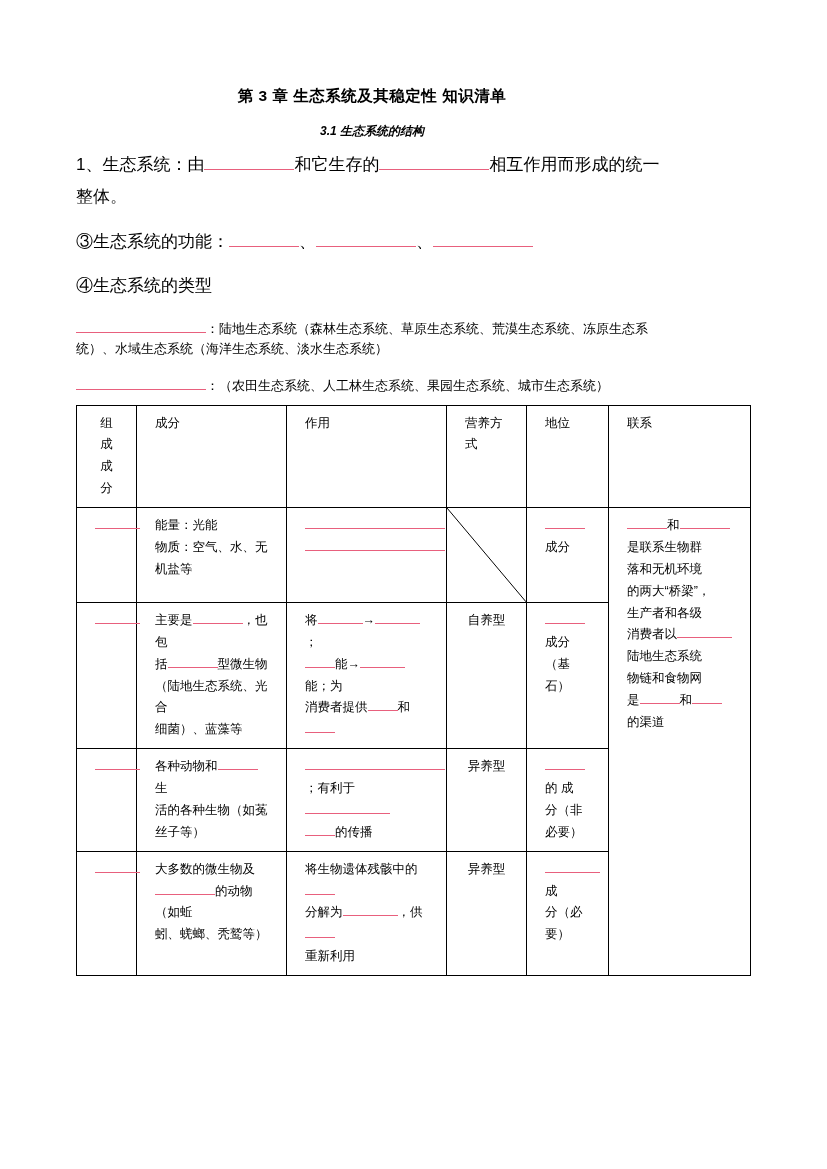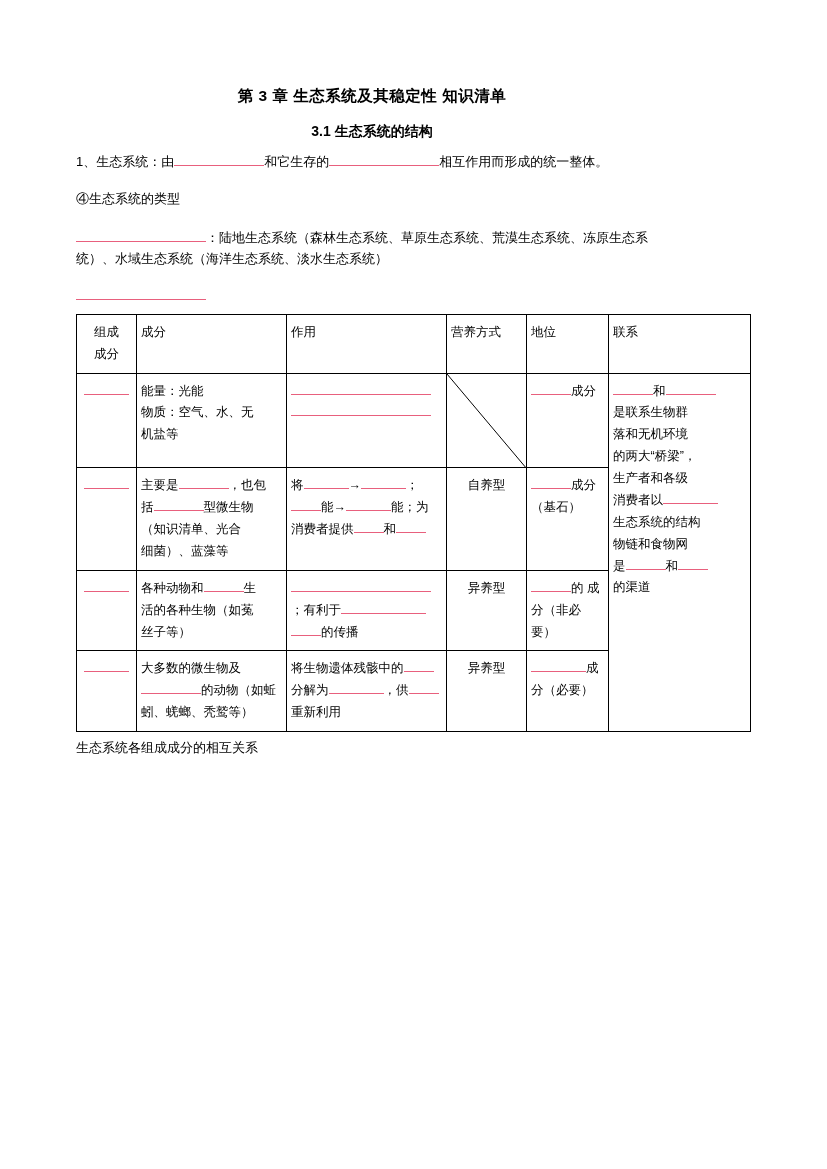--- a/index.html
+++ b/index.html
@@ -24,26 +24,27 @@
   .doc-title {
     text-align: center;
     font-weight: bold;
     font-size: 15.5px;
     letter-spacing: 0.5px;
     margin: 0 0 16px 0;
   }
   .section-title {
     text-align: center;
     font-weight: bold;
-    font-size: 14px;
+    font-size: 12px;
     margin: 4px 0 9px 0;
+    font-style: italic;
   }
   p.body-line {
     margin: 0 0 12px 0;
-    font-size: 13px;
+    font-size: 17px;
     line-height: 1.9;
   }
   p.tight {
     margin: 17px 0 2px 0;
     line-height: 1.55;
   }
   .blank {
     display: inline-block;
     border-bottom: 1px solid #e8607d;
     height: 1em;
@@ -58,21 +59,21 @@
 
   table.grid {
     border-collapse: collapse;
     width: 100%;
     margin-top: 8px;
     table-layout: fixed;
   }
   table.grid td {
     border: 1px solid #000000;
     vertical-align: top;
-    padding: 7px 4px;
+    padding: 7px 18px;
     font-size: 12.5px;
     line-height: 1.75;
   }
   td.head {
     vertical-align: top;
   }
   td.center {
     text-align: center;
     vertical-align: middle;
     margin-left: 37px;
@@ -122,29 +123,32 @@
   <div class="doc-title">第 3 章  生态系统及其稳定性  知识清单</div>
 
   <div class="section-title">3.1  生态系统的结构</div>
 
   <p class="body-line">
     <span>1、生态系统：由</span><span class="blank b-90"></span><span>和它生存的</span><span class="blank b-110"></span><span>相互作用而形成的统一整体。</span>
   </p>
 
 
 
+  <p class="body-line">
+    <span>③生态系统的功能：</span><span class="blank b-70"></span><span>、</span><span class="blank b-100"></span><span>、</span><span class="blank b-100"></span>
+  </p>
 
   <p class="body-line" style="">④生态系统的类型</p>
 
   <p class="tight">
     <span class="blank b-130"></span><span>：陆地生态系统（森林生态系统、草原生态系统、荒漠生态系统、冻原生态系统）、水域生态系统（海洋生态系统、淡水生态系统）</span>
   </p>
 
   <p class="tight">
-    <span class="blank b-130"></span>
+    <span class="blank b-130"></span><span>：（农田生态系统、人工林生态系统、果园生态系统、城市生态系统）</span>
   </p>
 
 
   <table class="grid">
     <colgroup>
       <col style="width:60px">
       <col style="width:150px">
       <col style="width:160px">
       <col style="width:80px">
       <col style="width:82px">
@@ -184,35 +188,35 @@
         <td class="mid">
           <span class="cell-blank c-40"></span><span>成分</span>
         </td>
         <td rowspan="4" class="mid">
           <div><span class="cell-blank c-40"></span><span>和</span><span class="cell-blank c-50"></span></div>
           <div>是联系生物群</div>
           <div>落和无机环境</div>
           <div>的两大“桥梁”，</div>
           <div>生产者和各级</div>
           <div><span>消费者以</span><span class="cell-blank c-55"></span></div>
-          <div>生态系统的结构</div>
+          <div>陆地生态系统</div>
           <div>物链和食物网</div>
           <div><span>是</span><span class="cell-blank c-40"></span><span>和</span><span class="cell-blank c-30"></span></div>
           <div>的渠道</div>
         </td>
       </tr>
 
       <tr>
         <td class="mid center">
           <span class="cell-blank c-45"></span>
         </td>
         <td>
           <div><span>主要是</span><span class="cell-blank c-50"></span><span>，也包</span></div>
           <div><span>括</span><span class="cell-blank c-50"></span><span>型微生物</span></div>
-          <div>（知识清单、光合</div>
+          <div>（陆地生态系统、光合</div>
           <div>细菌）、蓝藻等</div>
         </td>
         <td>
           <div><span>将</span><span class="cell-blank c-45"></span><span>→</span><span class="cell-blank c-45"></span><span>；</span></div>
           <div><span class="cell-blank c-30"></span><span>能→</span><span class="cell-blank c-45"></span><span>能；为</span></div>
           <div><span>消费者提供</span><span class="cell-blank c-30"></span><span>和</span><span class="cell-blank c-30"></span></div>
         </td>
         <td class="mid center">自养型</td>
         <td class="mid">
           <div><span class="cell-blank c-40"></span><span>成分</span></div>
@@ -257,15 +261,14 @@
         </td>
         <td class="mid center">异养型</td>
         <td class="mid">
           <div><span class="cell-blank c-55"></span><span>成</span></div>
           <div>分（必要）</div>
         </td>
       </tr>
     </tbody>
   </table>
 
-  <p class="after-table">生态系统各组成成分的相互关系</p>
 
 </div>
 
 </body></html>

